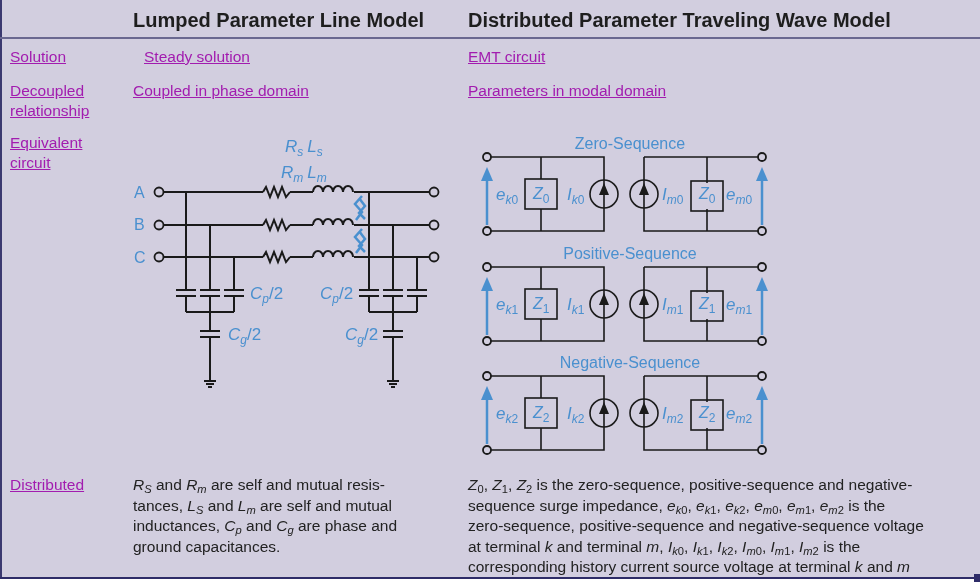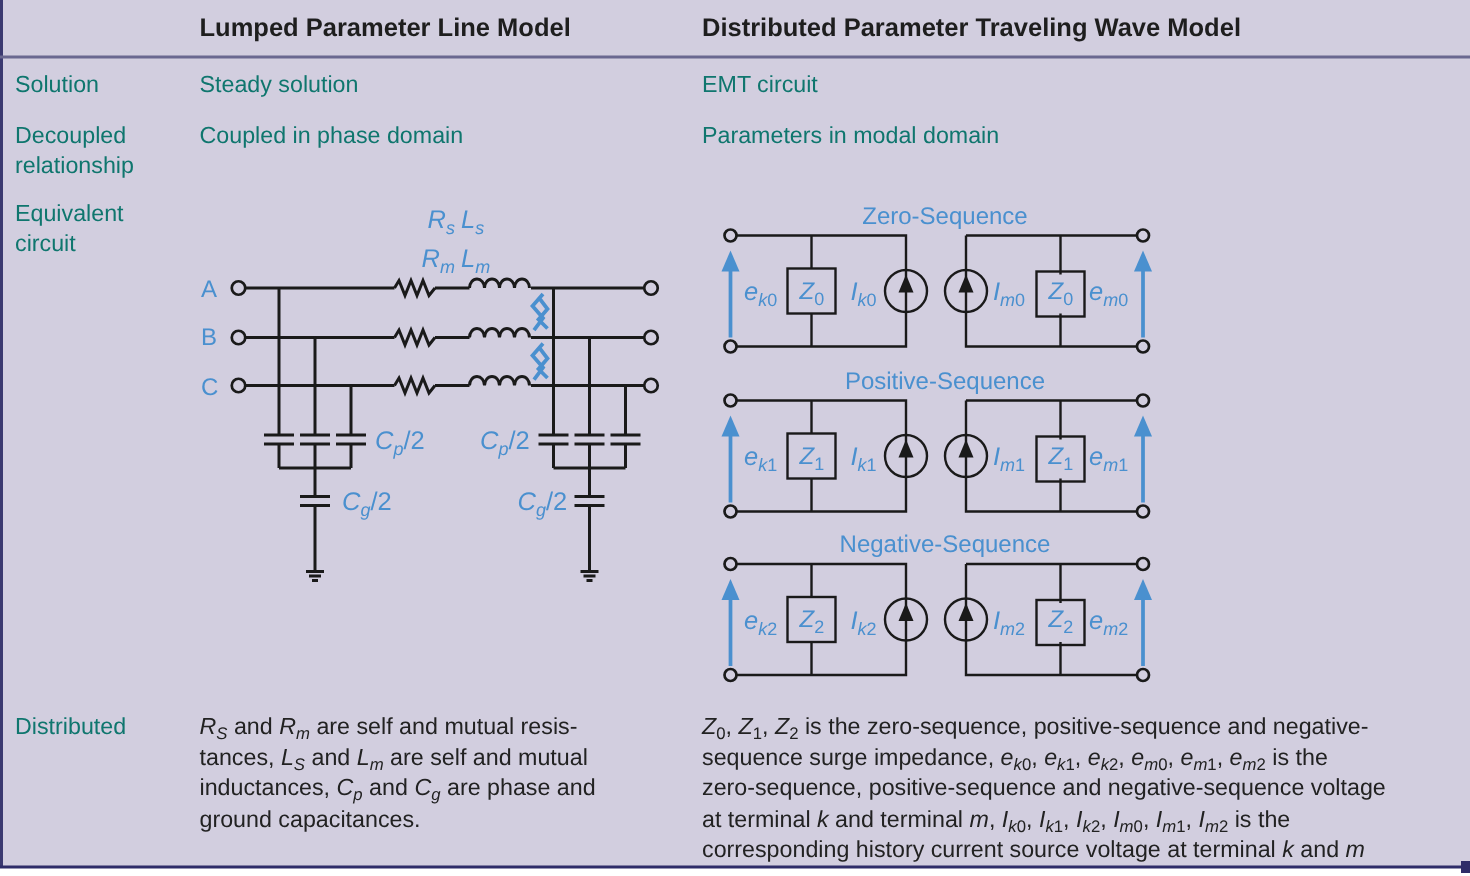--- a/index.html
+++ b/index.html
@@ -3,22 +3,22 @@
 <meta charset="utf-8">
 <style>
   html, body { margin:0; padding:0; }
   body { width:980px; height:584px; background:#ffffff; overflow:hidden; position:relative;
          font-family:"Liberation Sans", sans-serif; color:#222; }
   #table { position:absolute; left:0; top:0; width:980px; height:578px; background:#d2cedf;
            border-left:2px solid #3b3970; box-sizing:border-box; }
   #hdr-line { position:absolute; left:0; top:37px; width:980px; height:2px; background:#6a6890; }
   #bottom-line { position:absolute; left:0; top:577px; width:975px; height:2px; background:#2e2c68; }
   #bottom-cap { position:absolute; right:0; top:574px; width:6px; height:8px; background:#2e2c68; }
-  .hd { position:absolute; top:9px; font-size:17px; font-weight:bold; color:#1e1e1e; }
-  .cell { position:absolute; font-size:15.5px; line-height:20px; color:#0f766e; }
+  .hd { position:absolute; top:9px; font-size:20px; font-weight:bold; color:#1e1e1e; }
+  .cell { position:absolute; font-size:15.5px; line-height:20px; color:#a21caf;text-decoration:underline; }
   .lbl { left:10px; }
   svg { position:absolute; left:0; top:0; }
   .bl { fill:#4a90cf; font-family:"Liberation Sans", sans-serif; }
   .wire { stroke:#1a1a1a; stroke-width:2; fill:none; }
   .wire1 { stroke:#1a1a1a; stroke-width:1.6; fill:none; }
   .term { fill:#d2cedf; stroke:#1a1a1a; stroke-width:1.8; }
   .blue { stroke:#4a90cf; stroke-width:2.5; fill:none; }
   .para { position:absolute; font-size:15.5px; line-height:20.5px; color:#222; }
   .para i { font-style:italic;text-align:right; }
   sub { font-size:0.72em; vertical-align:-0.3em; line-height:0; }
@@ -28,21 +28,21 @@
 
 <div id="table"></div>
 <div id="hdr-line"></div>
 <div id="bottom-line"></div>
 <div id="bottom-cap"></div>
 
 <div class="hd" style="left:133px">Lumped Parameter Line Model</div>
 <div class="hd" style="left:468px">Distributed Parameter Traveling Wave Model</div>
 
 <div class="cell lbl" style="top:47px">Solution</div>
-<div class="cell" style="left:133px;top:47px">Steady solution</div>
+<div class="cell" style="left:144px;top:47px">Steady solution</div>
 <div class="cell" style="left:468px;top:47px">EMT circuit</div>
 
 <div class="cell lbl" style="top:81px">
   <span>Decoupled</span><br>
   <span>relationship</span>
 </div>
 <div class="cell" style="left:133px;top:81px">Coupled in phase domain</div>
 <div class="cell" style="left:468px;top:81px">Parameters in modal domain</div>
 
 <div class="cell lbl" style="top:133px">

